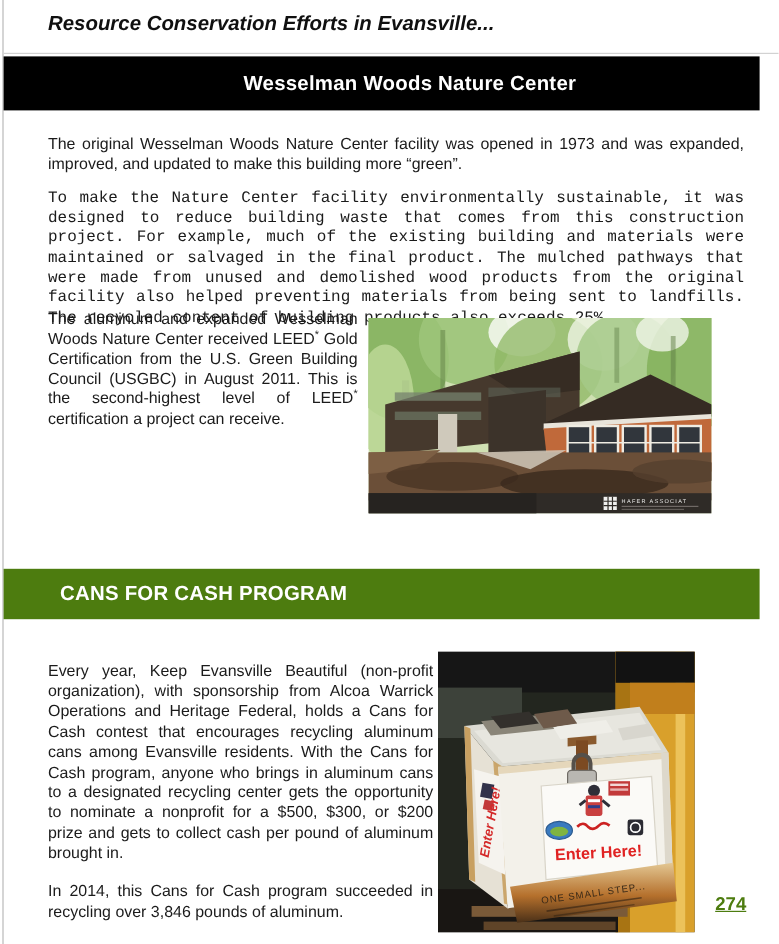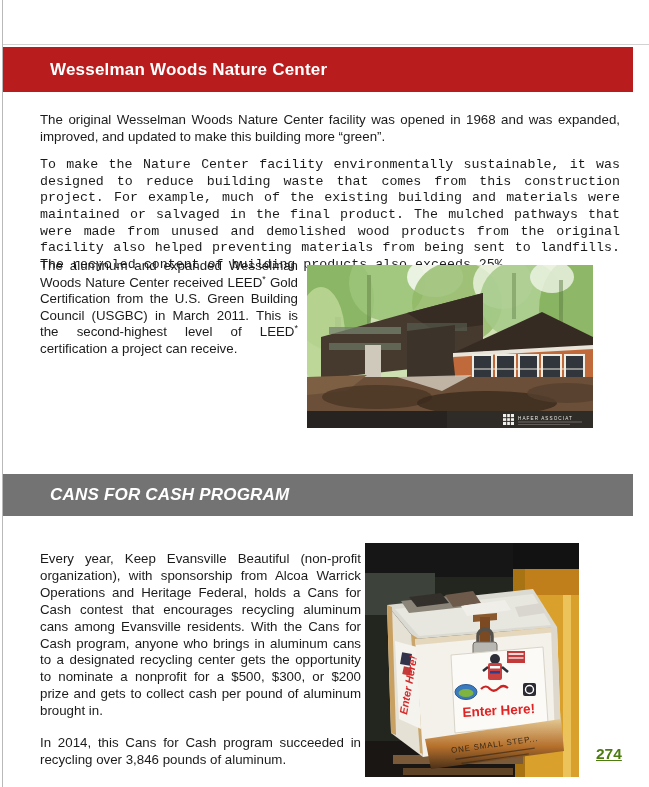--- a/index.html
+++ b/index.html
@@ -43,31 +43,32 @@
   svg text{font-family:"Liberation Sans",sans-serif;}
 </style>
 </head>
 <body>
 
 <div class="page">
 
   <div class="edge-line"></div>
   <div class="top-rule"></div>
 
-
-  <div class="bar bar-green" style="background-color: #b91c1c;">
+  <div class="doc-title">Resource Conservation Efforts in Evansville...</div>
+
+  <div class="bar bar-green" style="background-color: #000000; justify-content: center;">
     <span>Wesselman Woods Nature Center</span>
   </div>
 
-  <p class="body-text p1">The original Wesselman Woods Nature Center facility was opened in 1968 and was expanded, improved, and updated to make this building more “green”.</p>
+  <p class="body-text p1">The original Wesselman Woods Nature Center facility was opened in 1973 and was expanded, improved, and updated to make this building more “green”.</p>
 
   <p class="body-text p2">To make the Nature Center facility environmentally sustainable, it was designed to reduce building waste that comes from this construction project. For example, much of the existing building and materials were maintained or salvaged in the final product. The mulched pathways that were made from unused and demolished wood products from the original facility also helped preventing materials from being sent to landfills. The recycled content of building products also exceeds 25%.</p>
 
   <div class="body-text leed-col">
-    <span>The aluminum and expanded Wesselman Woods Nature Center received LEED</span><sup>*</sup><span> Gold Certification from the U.S. Green Building Council (USGBC) in March 2011. This is the second-highest level of LEED</span><sup>*</sup><span> certification a project can receive.</span>
+    <span>The aluminum and expanded Wesselman Woods Nature Center received LEED</span><sup>*</sup><span> Gold Certification from the U.S. Green Building Council (USGBC) in August 2011. This is the second-highest level of LEED</span><sup>*</sup><span> certification a project can receive.</span>
   </div>
 
   <div class="building-fig">
     <svg viewBox="0 0 286 163" width="286" height="163">
 
       <rect width="286" height="163" fill="#cfe0b2"></rect>
       <ellipse cx="25" cy="35" rx="42" ry="50" fill="#7fae57" opacity=".85"></ellipse>
       <ellipse cx="80" cy="18" rx="38" ry="38" fill="#9cc479" opacity=".9"></ellipse>
       <ellipse cx="128" cy="12" rx="28" ry="20" fill="#f2f6ec" opacity=".9"></ellipse>
       <ellipse cx="150" cy="38" rx="45" ry="42" fill="#8db763" opacity=".75"></ellipse>
@@ -114,21 +115,21 @@
       <g>
         <rect x="196" y="149" width="11" height="11" fill="#f0f0ee"></rect>
         <path d="M199.7,149 v11 M203.4,149 v11 M196,152.7 h11 M196,156.4 h11" stroke="#2f2b27" stroke-width="1"></path>
       </g>
       <text x="211" y="154.5" font-size="4.6" letter-spacing="1.1" fill="#e9e9e7">HAFER ASSOCIAT</text>
       <rect x="211" y="156.5" width="64" height="1" fill="#8a8580" opacity=".7"></rect>
       <rect x="211" y="159" width="52" height="1" fill="#8a8580" opacity=".55"></rect>
     </svg>
   </div>
 
-  <div class="bar bar-blue" style="background-color: #737373; font-style: italic;">
+  <div class="bar bar-blue" style="background-color: #4d7c0f;">
     <span>CANS FOR CASH PROGRAM</span>
   </div>
 
   <div class="body-text cans-col">
     <p style="margin:0;"><span>Every year, </span><span class="em">Keep Evansville Beautiful</span><span> (non-profit organization), with sponsorship from Alcoa Warrick Operations and Heritage Federal, holds a Cans for Cash contest that encourages recycling aluminum cans among Evansville residents. With the Cans for Cash program, anyone who brings in aluminum cans to a designated recycling center gets the opportunity to nominate a nonprofit for a $500, $300, or $200 prize and gets to collect cash per pound of aluminum brought in.</span></p>
     <p class="cans-p2" style="margin-bottom:17px;">In 2014, this Cans for Cash program succeeded in recycling over 3,846 pounds of aluminum.</p>
   </div>
 
   <div class="box-fig">
     <svg viewBox="0 0 214 234" width="214" height="234">

